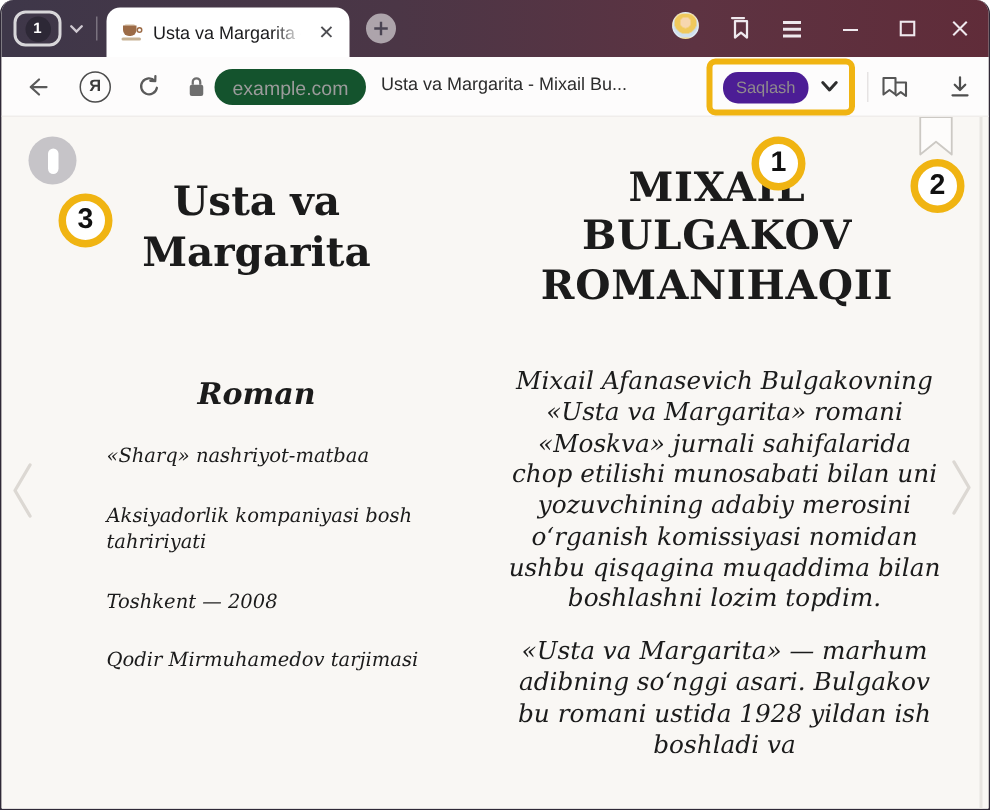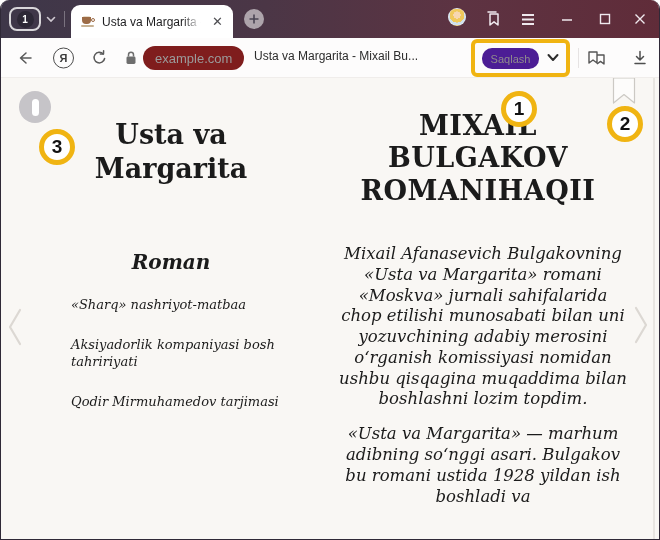--- a/index.html
+++ b/index.html
@@ -55,21 +55,21 @@
   }
   .win-ic { position:absolute; top:10px; }
 
   
   #toolbar {
     position:absolute; left:0; top:38px; width:660px; height:40px; background:#fdfcfc;
     border-bottom:1px solid #f0edeb;
   }
   .tool { position:absolute; top:50%; transform:translateY(-50%); }
   #url-pill {
-    position:absolute; left:142px; top:8px; height:24px; border-radius:12px; background:#7f1d1d;
+    position:absolute; left:142px; top:8px; height:24px; border-radius:12px; background:#14532d;
     display:flex; align-items:center; padding:0 12px; font-size:13px; color:#9b9b9b;
   }
   #addr-title { position:absolute; left:253px; top:11px; font-size:12px; color:#2c2c2c; width:190px;
     white-space:nowrap; overflow:hidden; text-overflow:ellipsis; }
   #save-btn {
     position:absolute; left:481px; top:10px; width:57px; height:21px; border-radius:10px;
     background:#4c1d95; color:#908b8d; font-size:11px; display:flex; align-items:center; justify-content:center;
   }
   #save-chevron { position:absolute; left:545px; top:14px; }
   .toolbar-divider { position:absolute; left:577px; top:10px; width:1px; height:20px; background:#e6e3e3; }
@@ -226,20 +226,21 @@
     </svg>
     <svg id="carousel-next" class="carousel-arrow" width="18" height="42" viewBox="0 0 18 42">
       <path d="M4 4 L14 21 L4 38" fill="none" stroke="#dcd8d3" stroke-width="2.2" stroke-linecap="round" stroke-linejoin="round"></path>
     </svg>
 
     <div id="left-subtitle">Roman</div>
     <div id="left-page-title">Usta va Margarita</div>
     <div id="left-lines">
       <p>«Sharq» nashriyot-matbaa</p>
       <p>Aksiyadorlik kompaniyasi bosh tahririyati</p>
+      <p>Toshkent — 2008</p>
       <p>Qodir Mirmuhamedov tarjimasi</p>
     </div>
 
     <div id="right-page-title">MIXAIL BULGAKOV ROMANIHAQII</div>
     <div id="right-paras">
       <p>Mixail Afanasevich Bulgakovning «Usta va Margarita» romani «Moskva» jurnali sahifalarida chop etilishi munosabati bilan uni yozuvchining adabiy merosini o‘rganish komissiyasi nomidan ushbu qisqagina muqaddima bilan boshlashni lozim topdim.</p>
       <p>«Usta va Margarita» — marhum adibning so‘nggi asari. Bulgakov bu romani ustida 1928 yildan ish boshladi va</p>
     </div>
   </div>
 

